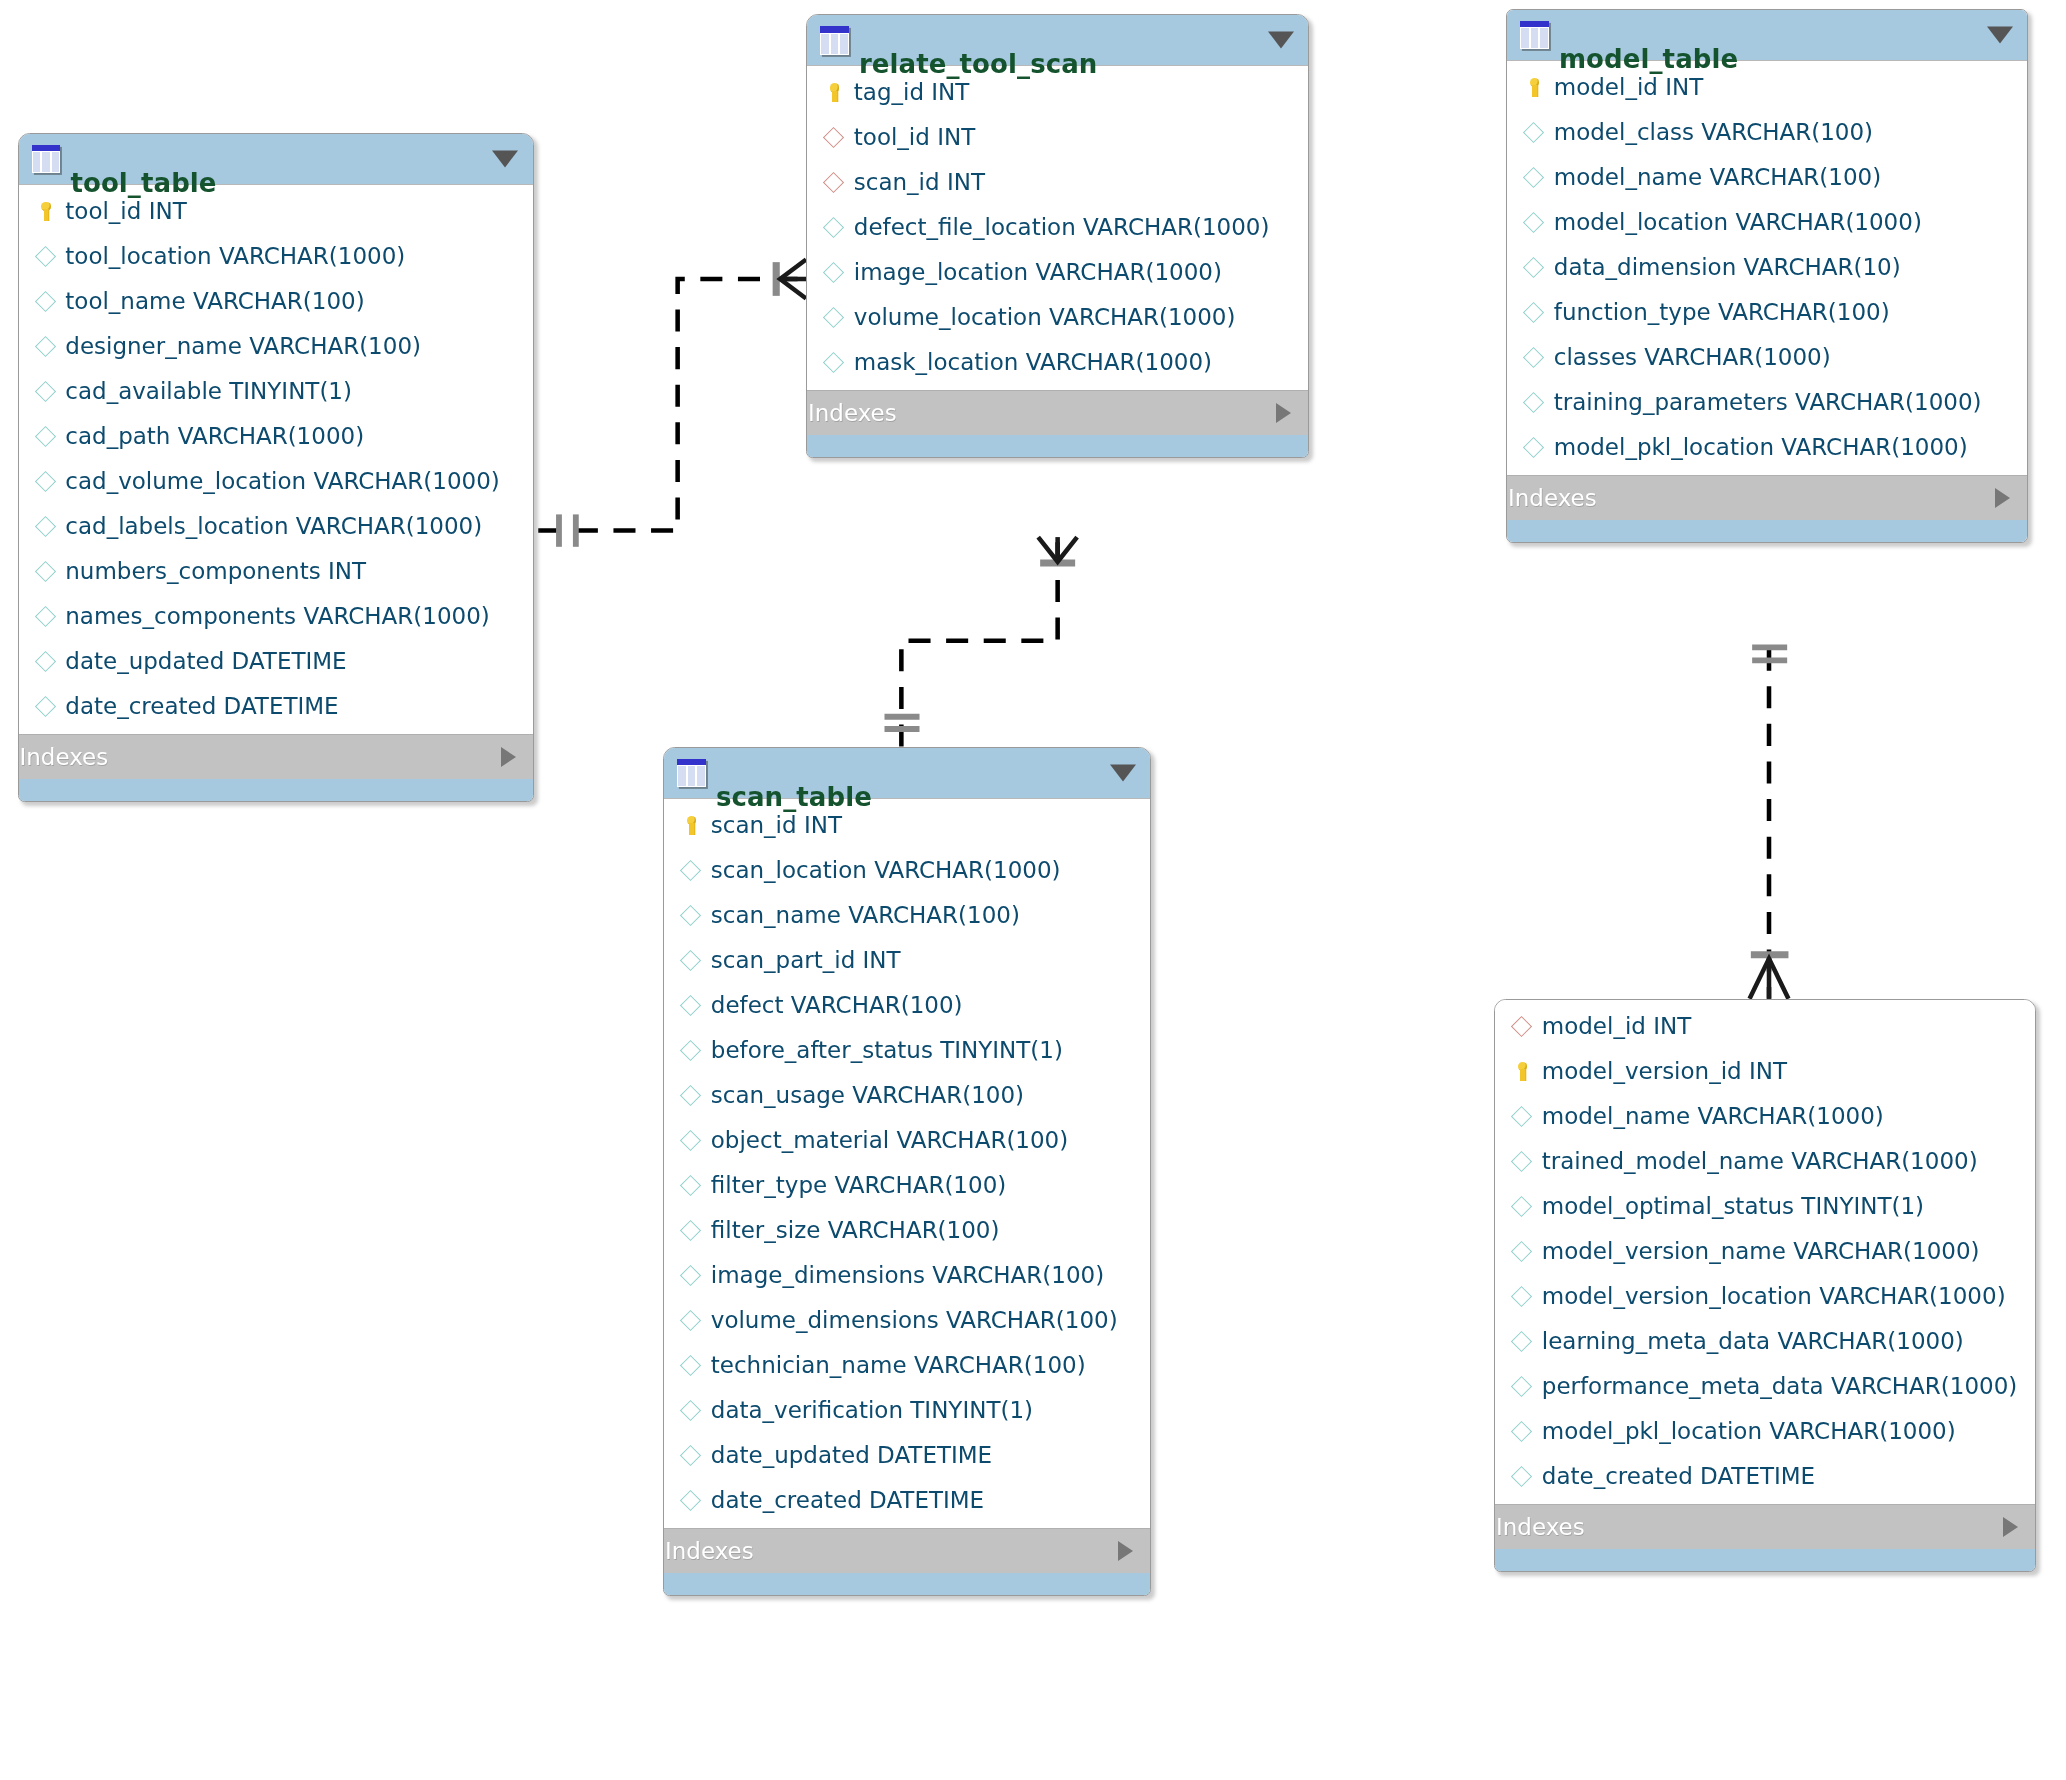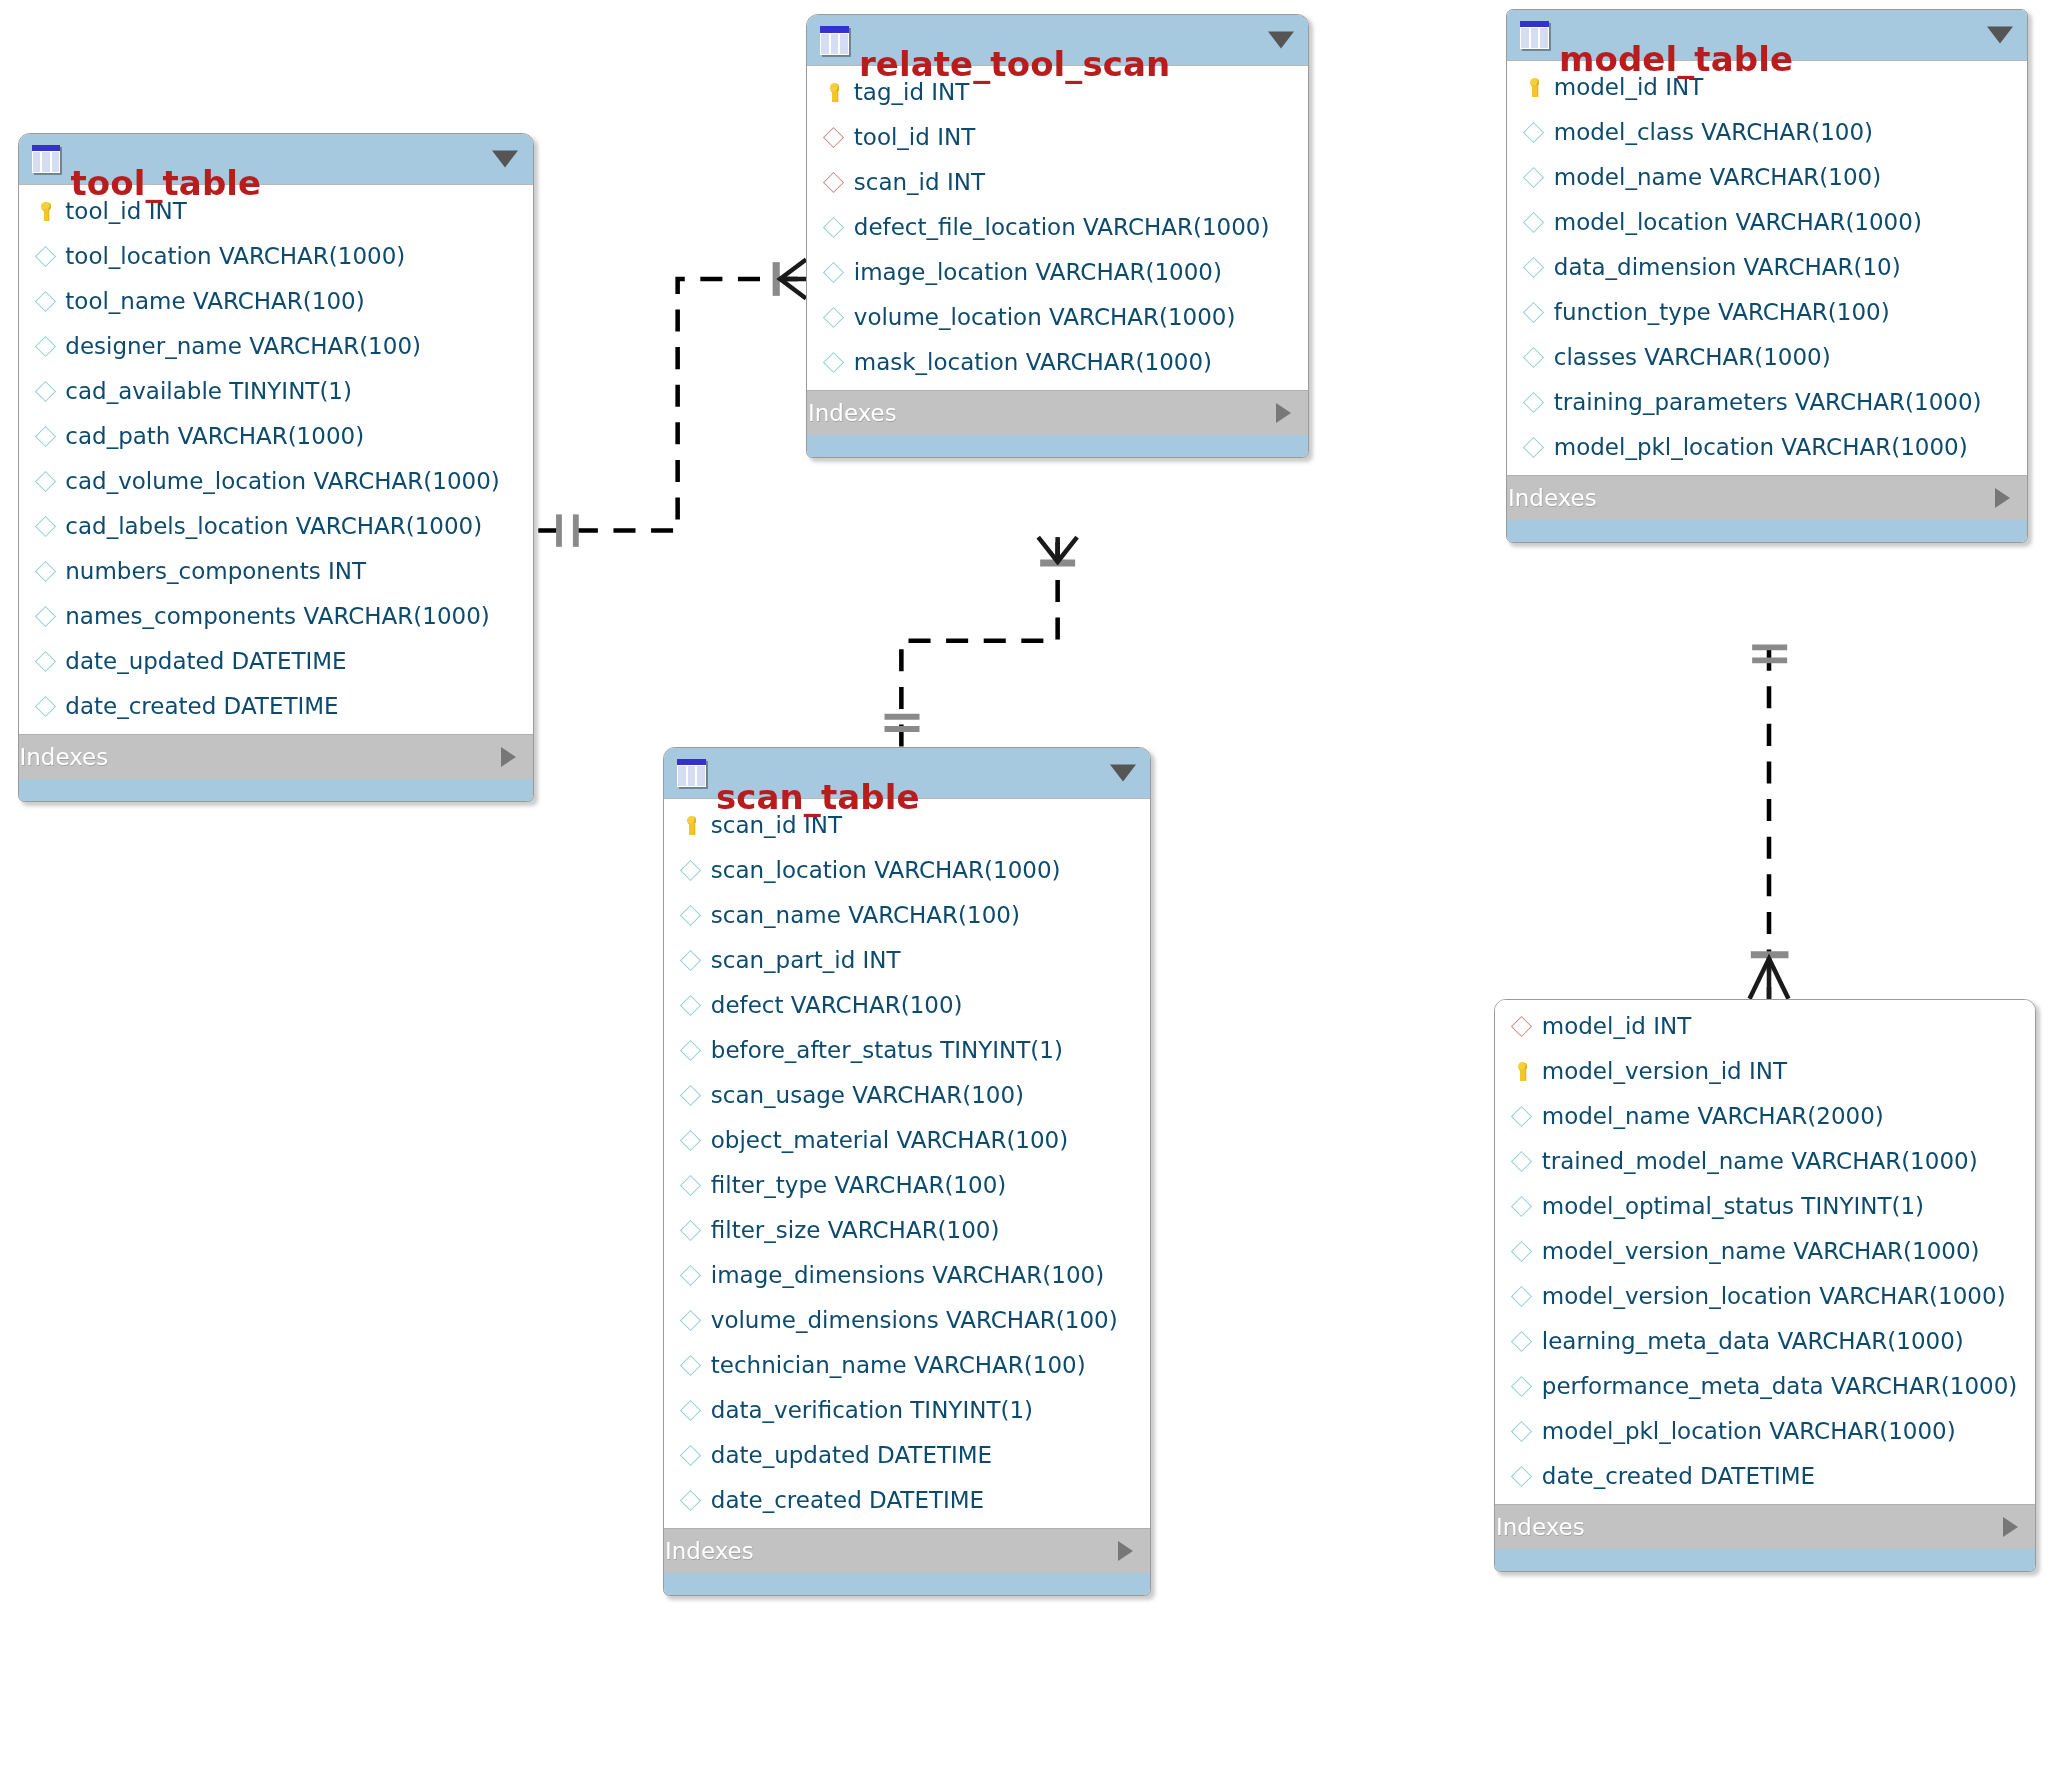--- a/index.html
+++ b/index.html
@@ -45,21 +45,21 @@
     position:absolute;left:0;top:6.5px;width:100%;height:22px;
     background:#ffffff;
     border:1.3px solid #ffffff;
     box-sizing:border-box;
     background-image:linear-gradient(90deg,
       #d5ddf2 0 28%, #ffffff 28% 36%,
       #d5ddf2 36% 64%, #ffffff 64% 72%,
       #d5ddf2 72% 100%);
   }
   .tbl-title{
-    font-size:34px;font-weight:bold;color:#b91c1c;
+    font-size:26px;font-weight:bold;color:#14532d;
     letter-spacing:0.1px;white-space:nowrap;
     line-height:1;
     margin-top:48px;
   }
   .caret{
     position:absolute;right:14.3px;top:50%;transform:translateY(-50%);
     width:0;height:0;
     border-left:13px solid transparent;
     border-right:13px solid transparent;
     border-top:17px solid #555555;
@@ -422,21 +422,21 @@
           <div class="col">
             <span class="glyph g-fk"></span>
             <span class="txt">model_id INT</span>
           </div>
           <div class="col">
             <span class="glyph g-key"></span>
             <span class="txt">model_version_id INT</span>
           </div>
           <div class="col">
             <span class="glyph g-dia"></span>
-            <span class="txt">model_name VARCHAR(2000)</span>
+            <span class="txt">model_name VARCHAR(1000)</span>
           </div>
           <div class="col">
             <span class="glyph g-dia"></span>
             <span class="txt">trained_model_name VARCHAR(1000)</span>
           </div>
           <div class="col">
             <span class="glyph g-dia"></span>
             <span class="txt">model_optimal_status TINYINT(1)</span>
           </div>
           <div class="col">

